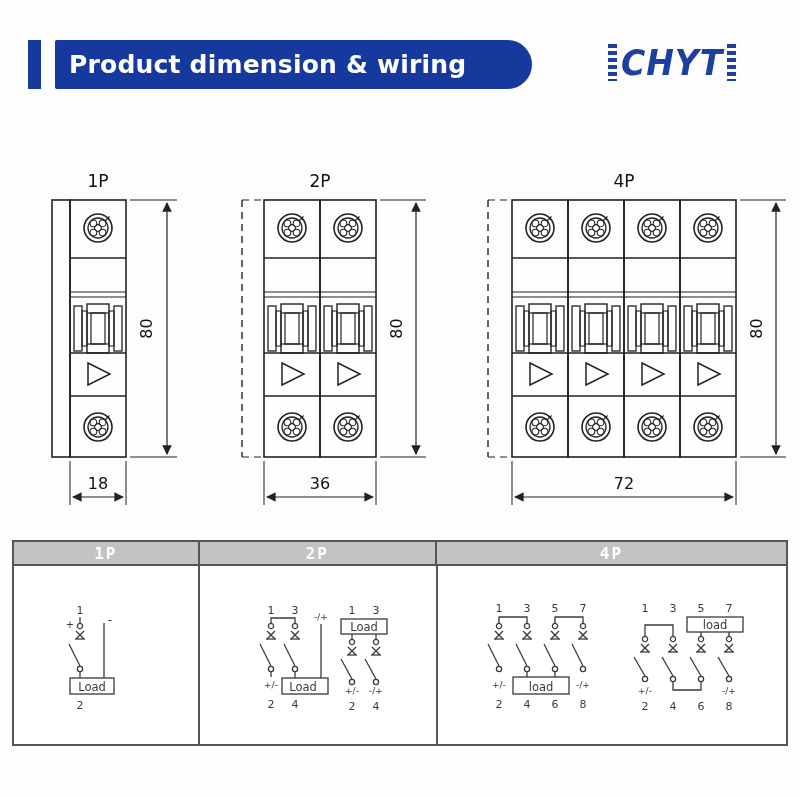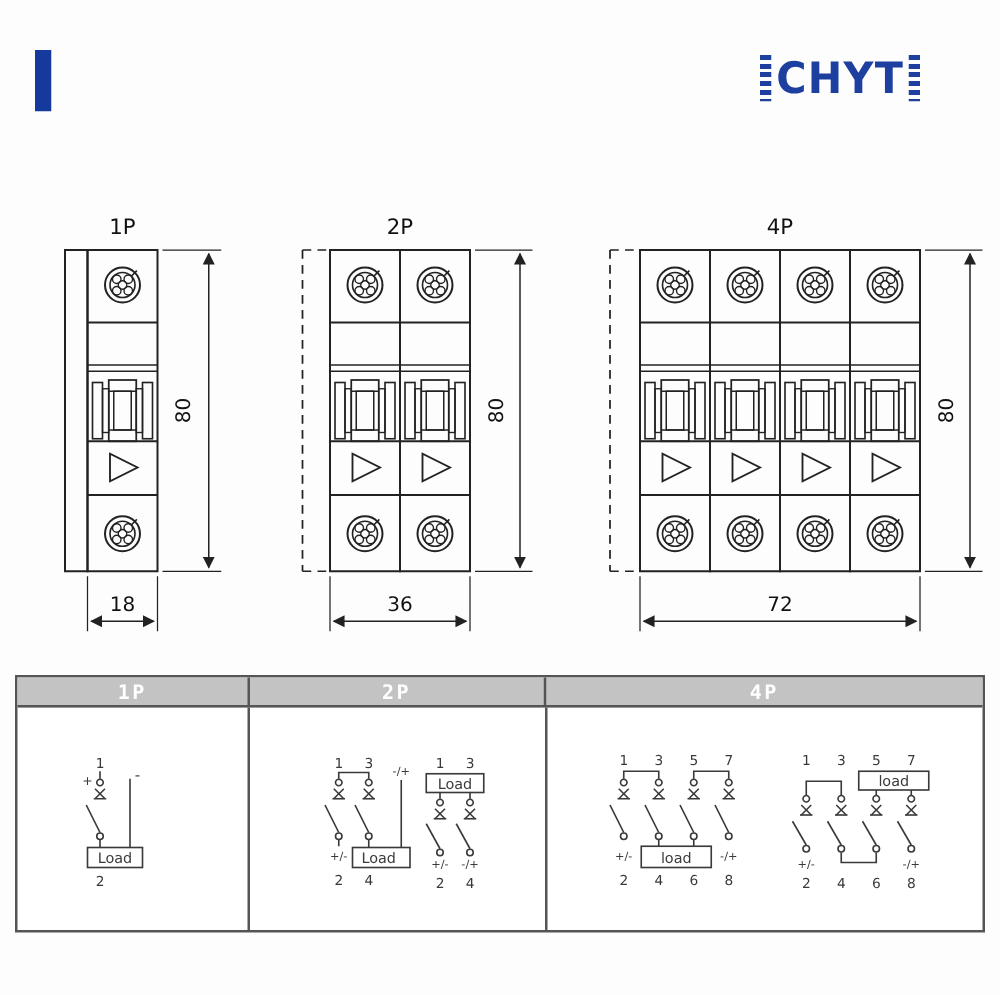--- a/index.html
+++ b/index.html
@@ -3,21 +3,21 @@
 <meta charset="utf-8">
 <style>
   html,body{margin:0;padding:0;background:#ffffff;}
   .page{position:relative;width:800px;height:796px;background:#fdfdfd;overflow:hidden;
         font-family:"DejaVu Sans","Liberation Sans",sans-serif;}
   
   .accent-bar{position:absolute;left:28px;top:40px;width:13px;height:49px;background:#16399d;}
   .banner{position:absolute;left:55px;top:40px;width:477px;height:49px;background:#16399d;
           border-radius:2px 25px 25px 2px;display:flex;align-items:center;}
   .banner-title{color:#ffffff;font-size:25px;font-weight:bold;padding-left:14px;letter-spacing:.2px;}
-  .logo{position:absolute;left:608px;top:42px;height:40px;display:flex;align-items:center;gap:4px;}
+  .logo{position:absolute;left:608px;top:42px;height:40px;display:flex;align-items:center;gap:4px;font-style:italic;}
   .dashcol{width:9px;height:37px;
     background:repeating-linear-gradient(to bottom,#1d3f9f 0 4px,transparent 4px 7px);}
   .logo-text{color:#1d3f9f;font-size:33px;font-weight:800;letter-spacing:1px;line-height:1;
              transform:scaleY(1.05);}
   
   .dims-svg{position:absolute;left:0;top:150px;}
   .dims-svg text{font-family:"DejaVu Sans","Liberation Sans",sans-serif;fill:#111;}
   
   .wtable{position:absolute;left:12px;top:540px;width:776px;height:206px;
           border:2px solid #555;box-sizing:border-box;background:#fff;}
@@ -31,20 +31,23 @@
   .c2{width:240px;border-left:2px solid #555;border-right:2px solid #555;}
   .c3{width:350px;}
   .wt-body svg text{font-family:"DejaVu Sans","Liberation Sans",sans-serif;fill:#3a3a3a;}
 </style>
 </head>
 <body>
 
 <div class="page">
 
   <div class="accent-bar"></div>
+  <div class="banner">
+    <span class="banner-title">Product dimension &amp; wiring</span>
+  </div>
   <div class="logo">
     <span class="dashcol"></span>
     <span class="logo-text">CHYT</span>
     <span class="dashcol"></span>
   </div>
 
   <svg class="dims-svg" width="800" height="365" viewBox="0 0 800 365">
     <defs>
       <marker id="arr" viewBox="0 0 10 10" refX="9" refY="5" markerWidth="8" markerHeight="8" orient="auto-start-reverse">
           <path d="M0,0 L10,5 L0,10 z" fill="#222"></path>

